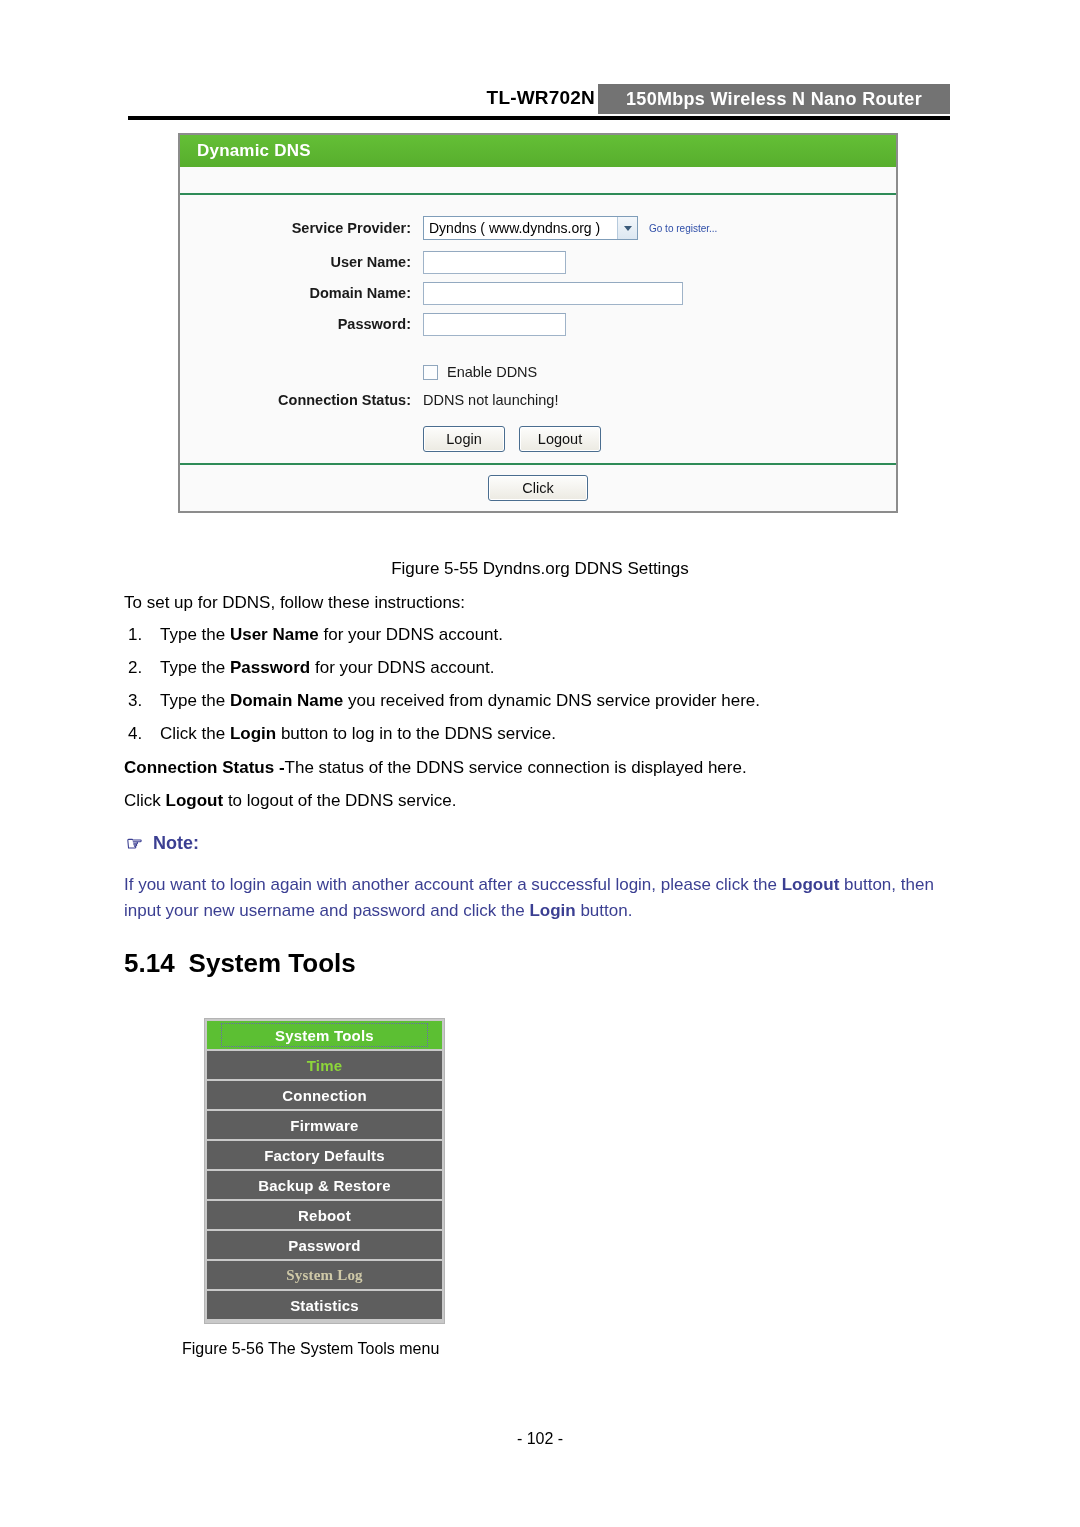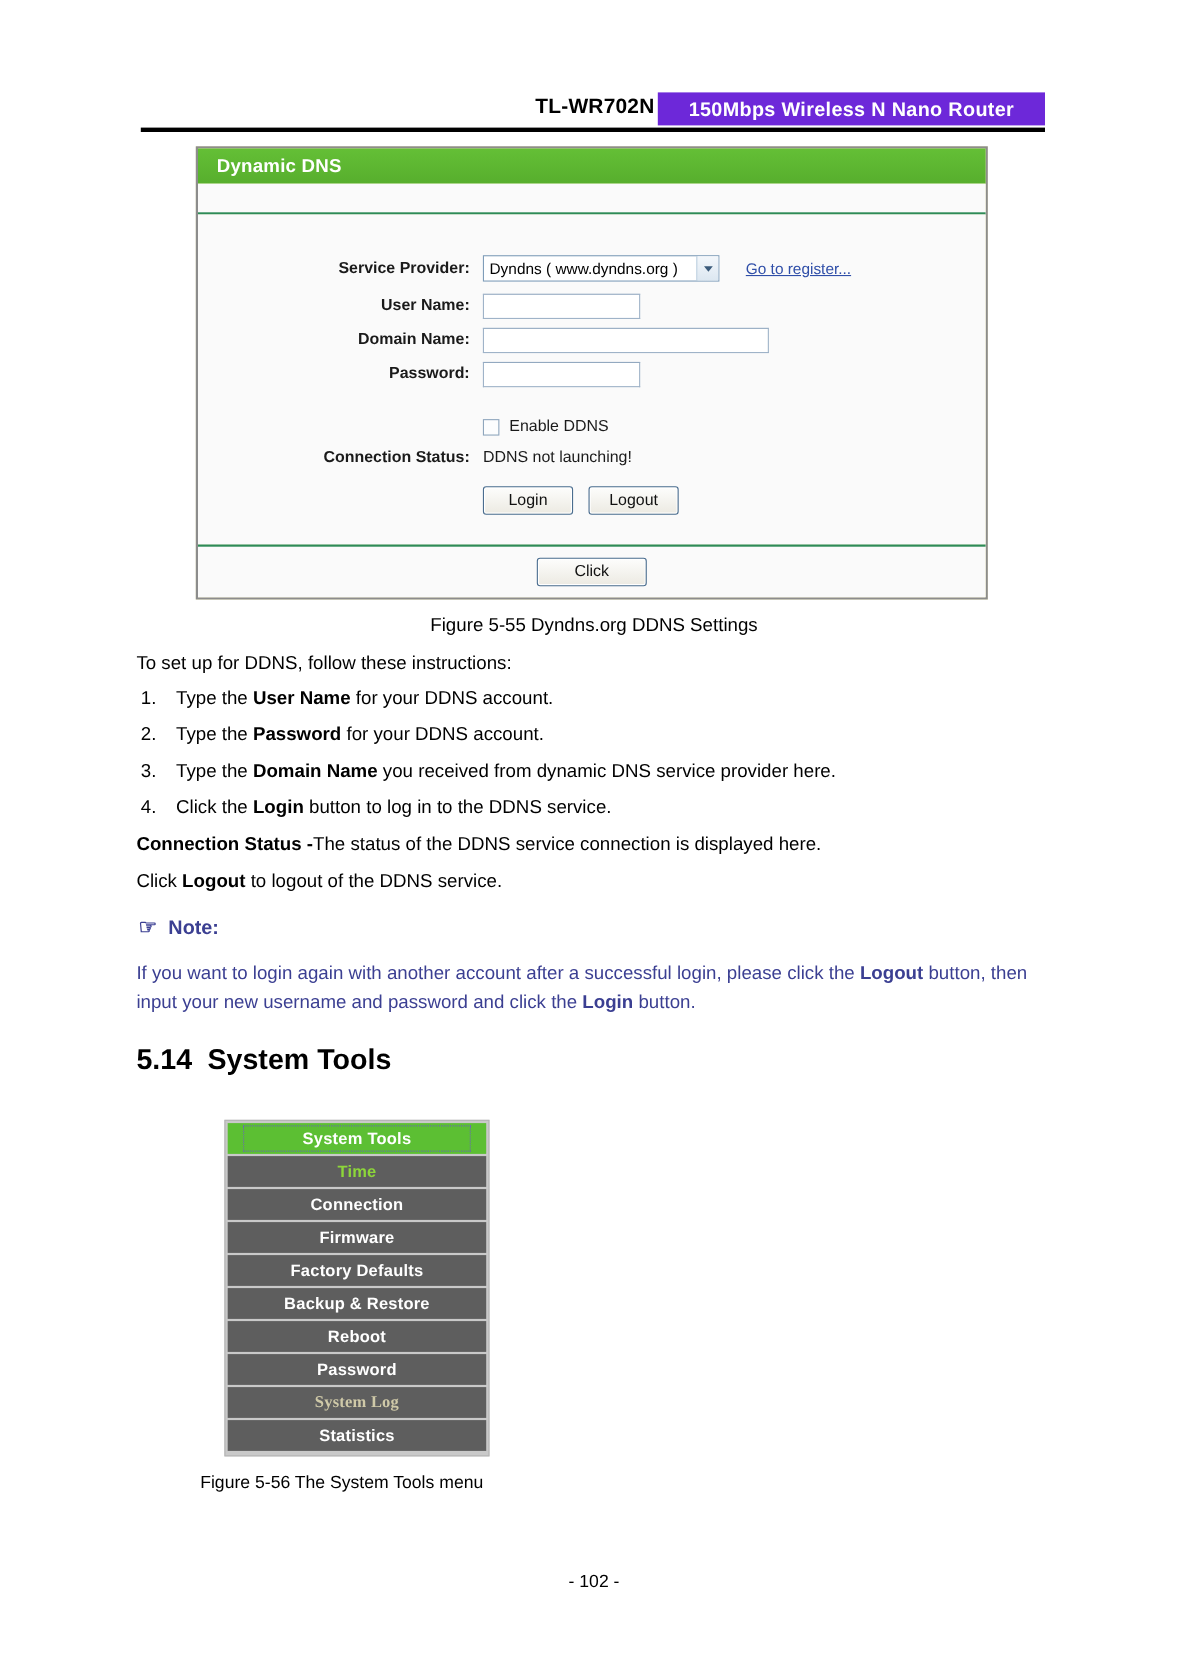--- a/index.html
+++ b/index.html
@@ -37,21 +37,21 @@
     letter-spacing: 0.2px;
     color: #000000;
     white-space: nowrap;
   }
   .header-banner {
     position: absolute;
     right: 0;
     top: 0;
     width: 352px;
     height: 30px;
-    background: #6d28d9;
+    background: #737373;
     color: #ffffff;
     font-size: 18px;
     font-weight: bold;
     display: flex;
     align-items: center;
     justify-content: center;
     letter-spacing: 0.3px;
     white-space: nowrap;
   }
   .header-rule {
@@ -88,21 +88,21 @@
     font-weight: bold;
     letter-spacing: 0.2px;
   }
   .ddns-subbar {
     height: 26px;
     background: #fafafa;
     border-bottom: 2px solid #2e8b57;
   }
   .ddns-body {
     background: #fafafa;
-    padding: 16px;
+    padding: 0;
   }
   .ddns-footer {
     border-top: 2px solid #2e8b57;
     background: #fafafa;
     height: 46px;
     display: flex;
     align-items: center;
     justify-content: center;
   }
 
@@ -160,24 +160,23 @@
     box-sizing: border-box;
   }
   .select-arrow span {
     display: block;
     width: 0; height: 0;
     border-left: 4px solid transparent;
     border-right: 4px solid transparent;
     border-top: 5px solid #3a5a7a;
   }
   .register-link {
-    margin-left: 24px;
-    font-size: 14px;
+    margin-left: 11px;
+    font-size: 10px;
     color: #2f4ea8;
-    text-decoration: underline;
     white-space: nowrap;
     cursor: pointer;
   }
 
   
   .text-input {
     height: 23px;
     border: 1px solid #9fb3c8;
     border-top-color: #93a9c0;
     background: #ffffff;

